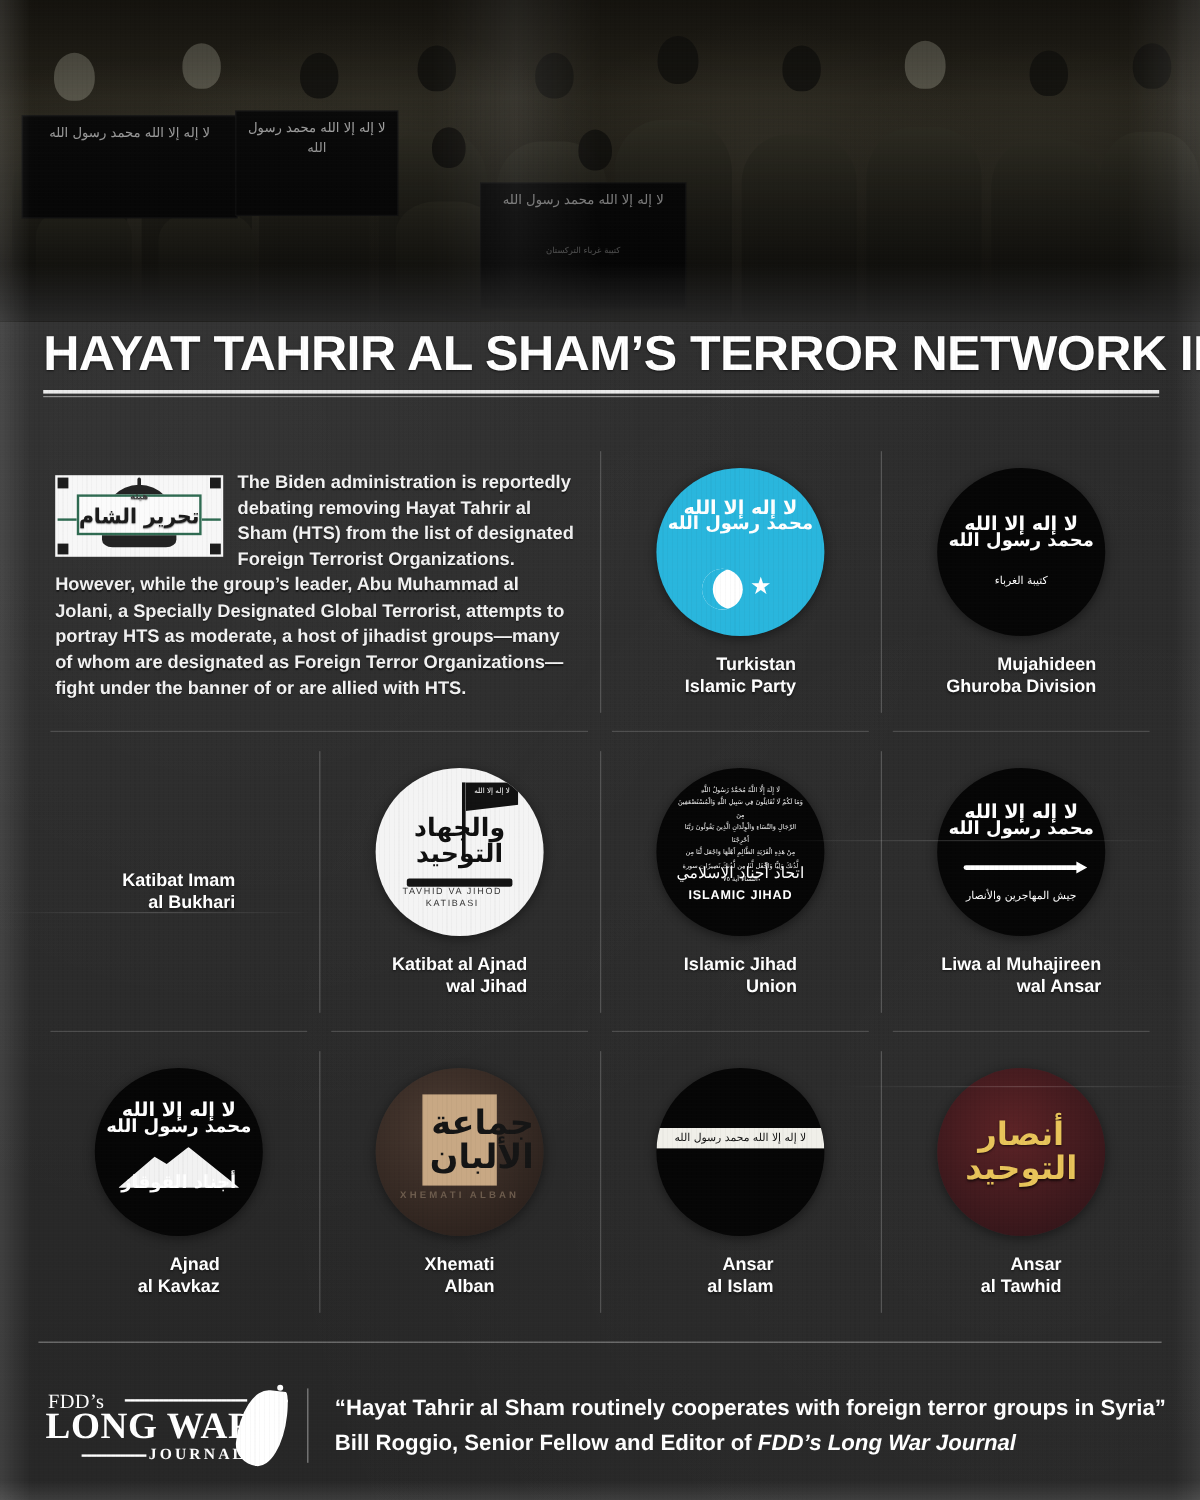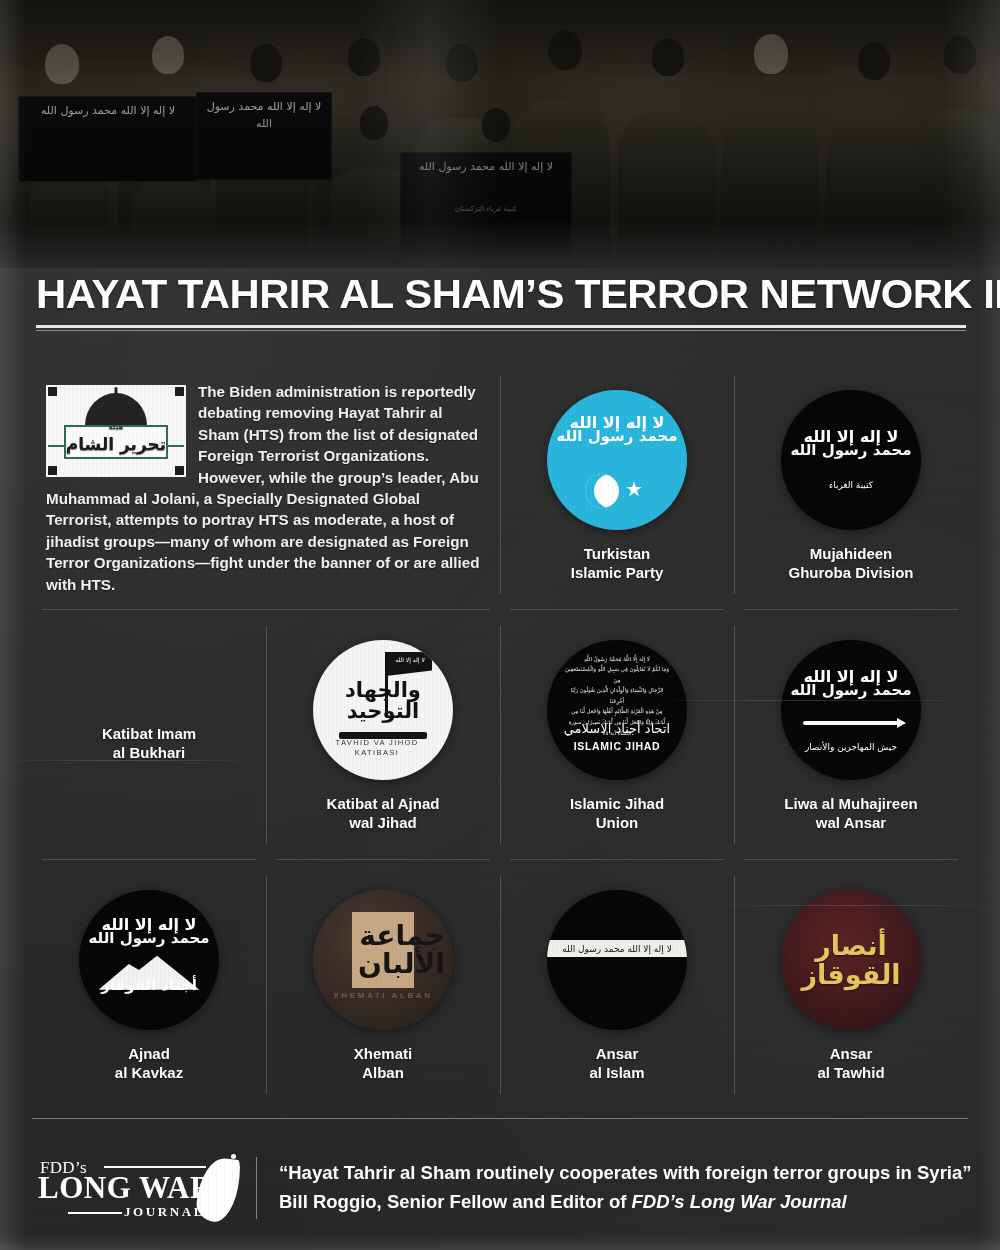--- a/index.html
+++ b/index.html
@@ -167,21 +167,21 @@
     color: #f2f2f2;
     font-size: 15.2px;
     line-height: 1.41;
     font-weight: 600;
     text-align: left;
     padding: 4px 8px 0 6px;
     text-shadow: 0 1px 1px rgba(0,0,0,.5);
   }
   .hts-logo {
     float: left;
-    width: 140px; height: 92px;
+    width: 140px; height: 68px;
     margin: 4px 12px 4px 0;
     background: #f7f7f7;
     position: relative;
     overflow: hidden;
   }
   .hts-logo .corner {
     position:absolute; width:9px; height:9px; background:#1d1d1d;
   }
   .hts-logo .corner.tl{left:2px;top:2px}
   .hts-logo .corner.tr{right:2px;top:2px}
@@ -384,21 +384,21 @@
   .aat-ar {
     position:absolute; left:8%; right:8%; top:50%; transform:translateY(-50%);
     text-align:center; color:#e8c45a; font-size:27px; font-weight:700;
     font-family:"DejaVu Sans", sans-serif; direction:rtl; line-height:1.08;
     text-shadow: 0 1px 2px rgba(0,0,0,.6);
   }
 
   
   .caption {
     margin-top: 14px;
-    text-align:center;
+    text-align:right;
     color:#ffffff;
     font-size: 15px;
     font-weight: 700;
     line-height: 1.28;
     text-shadow: 0 1px 2px rgba(0,0,0,.55);
     white-space: pre-line;
   }
 
   
   .footer-rule {
@@ -639,21 +639,21 @@
         <div class="aai-band">
           <i>لا إله إلا الله محمد رسول الله</i>
         </div>
       </div>
       <div class="caption">Ansar
 al Islam</div>
     </div>
 
     <div class="cell v-div">
       <div class="logo maroon">
-        <div class="aat-ar">أنصار القوقاز</div>
+        <div class="aat-ar">أنصار التوحيد</div>
       </div>
       <div class="caption">Ansar
 al Tawhid</div>
     </div>
   </div>
 
   <div class="footer-rule"></div>
   <div class="footer">
     <div class="lwj-logo">
       <div class="lwj-fdds">FDD’s</div>

